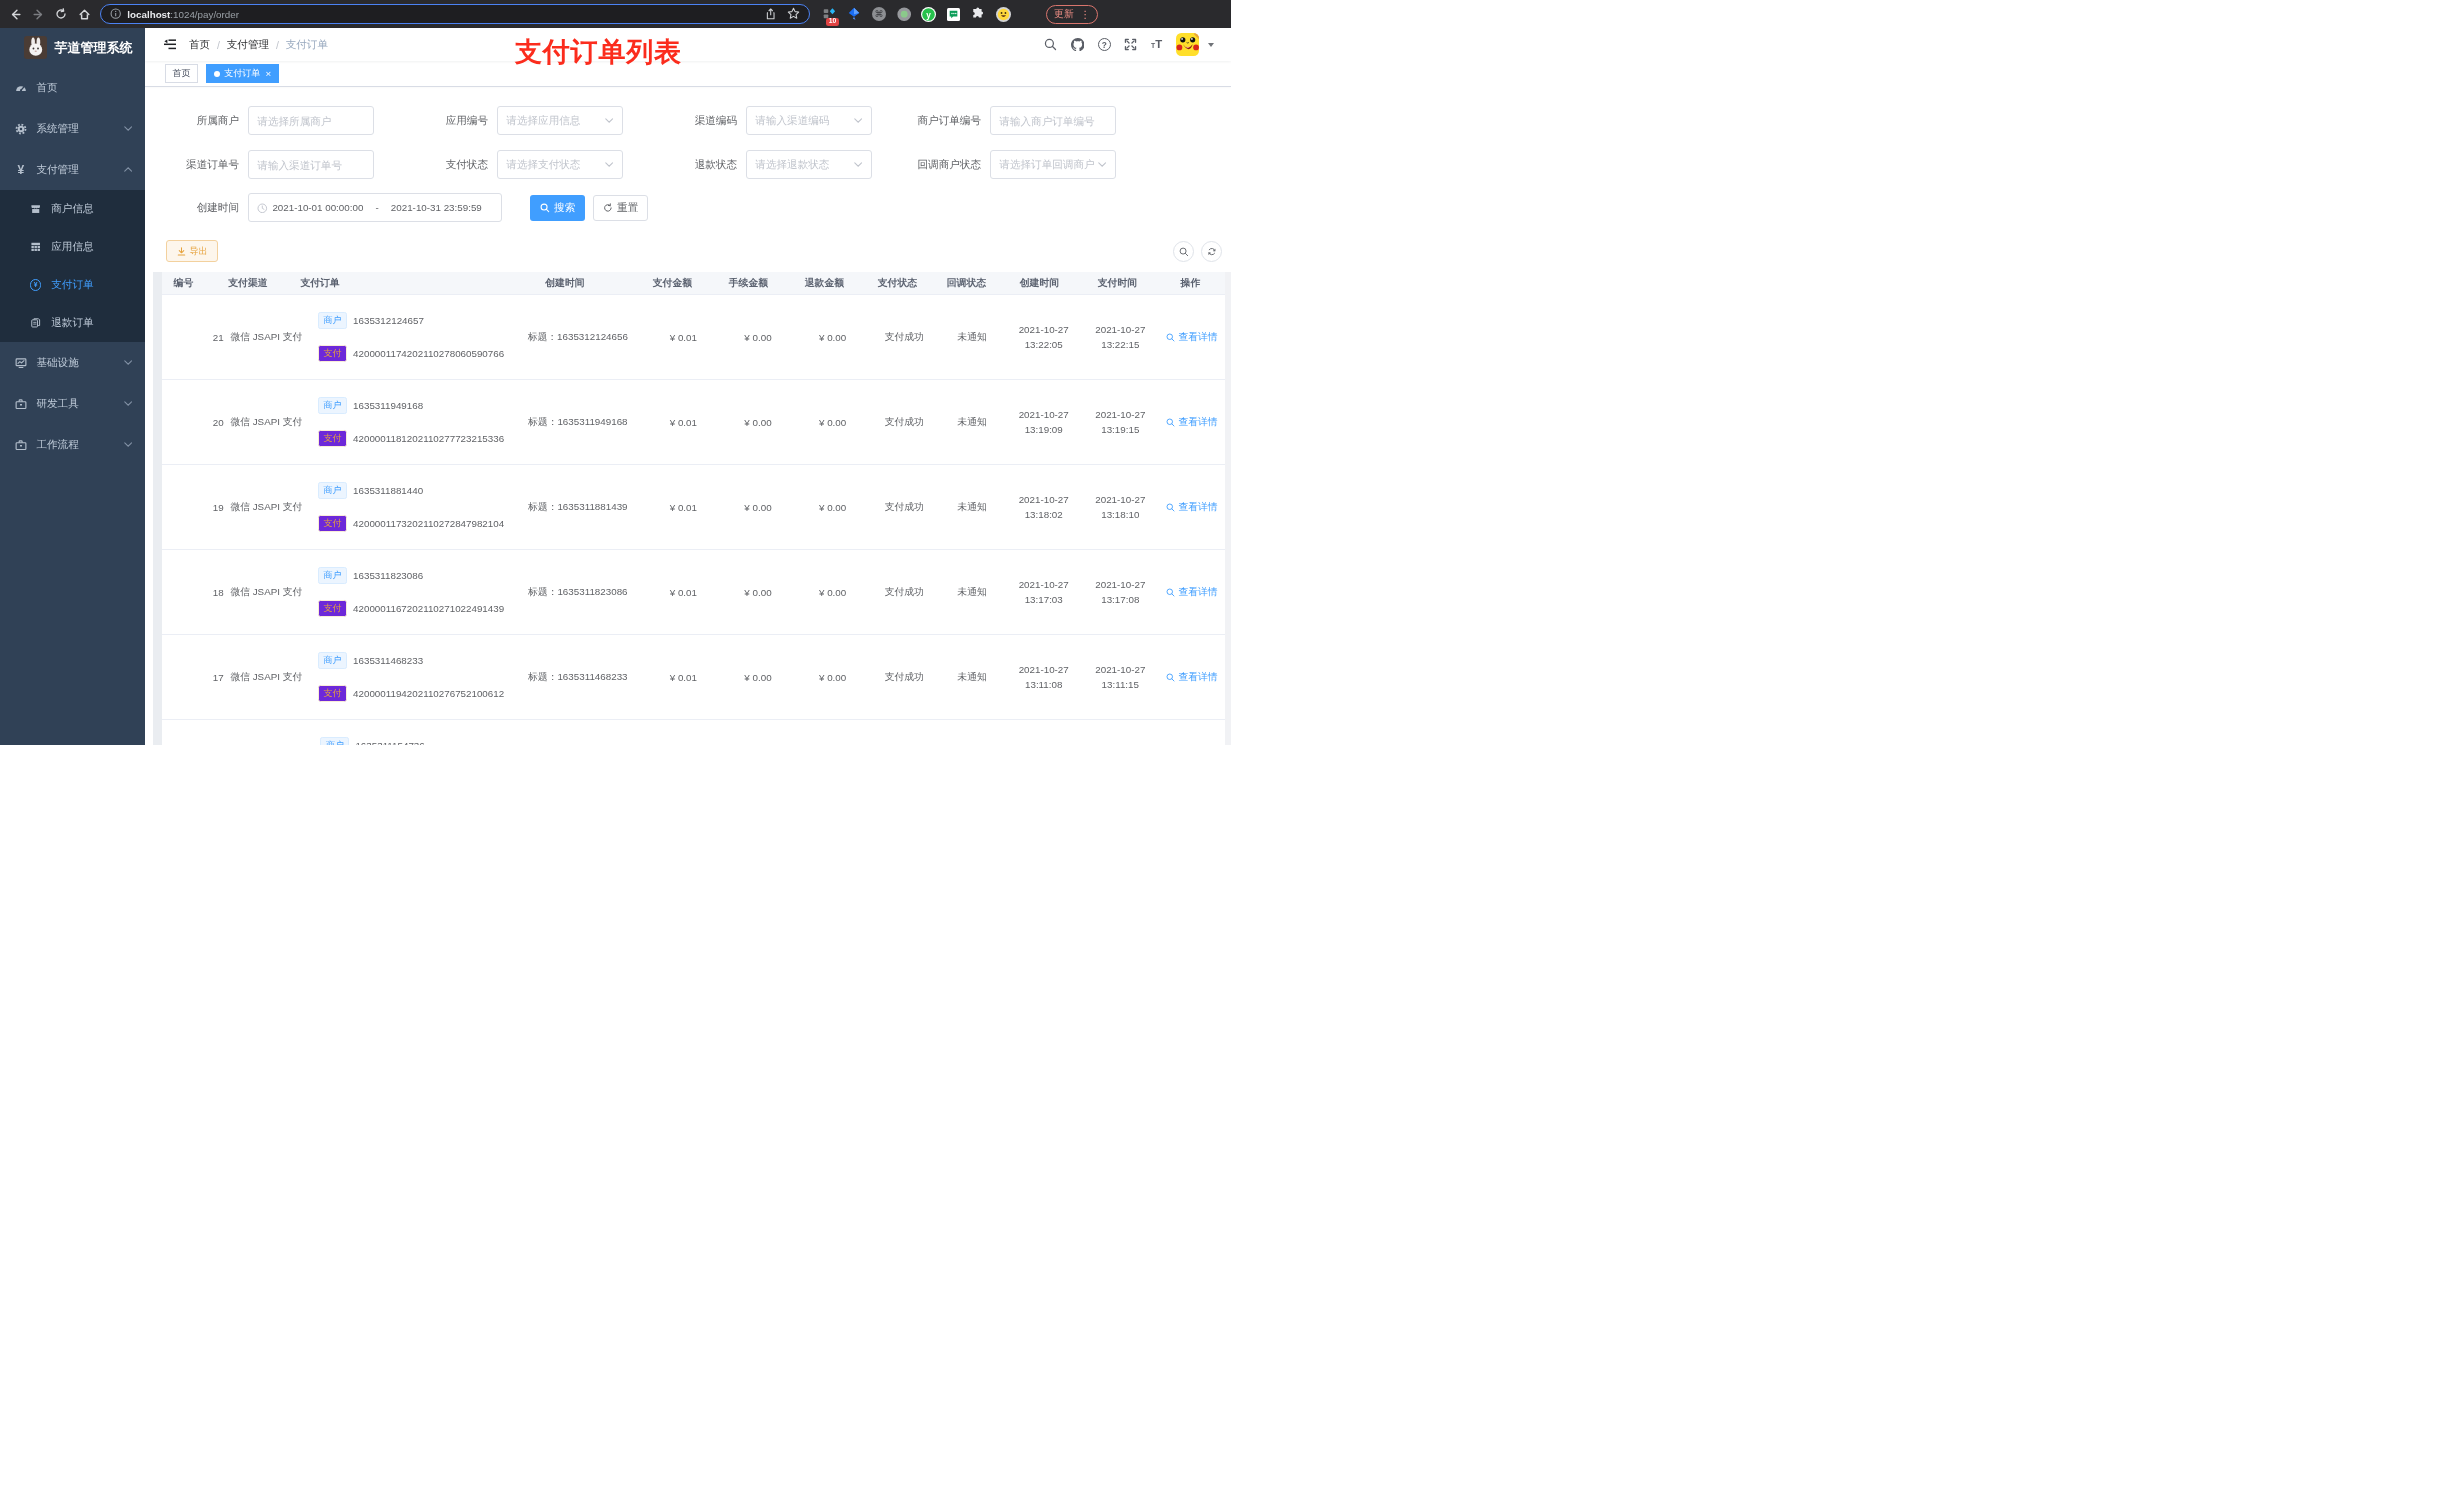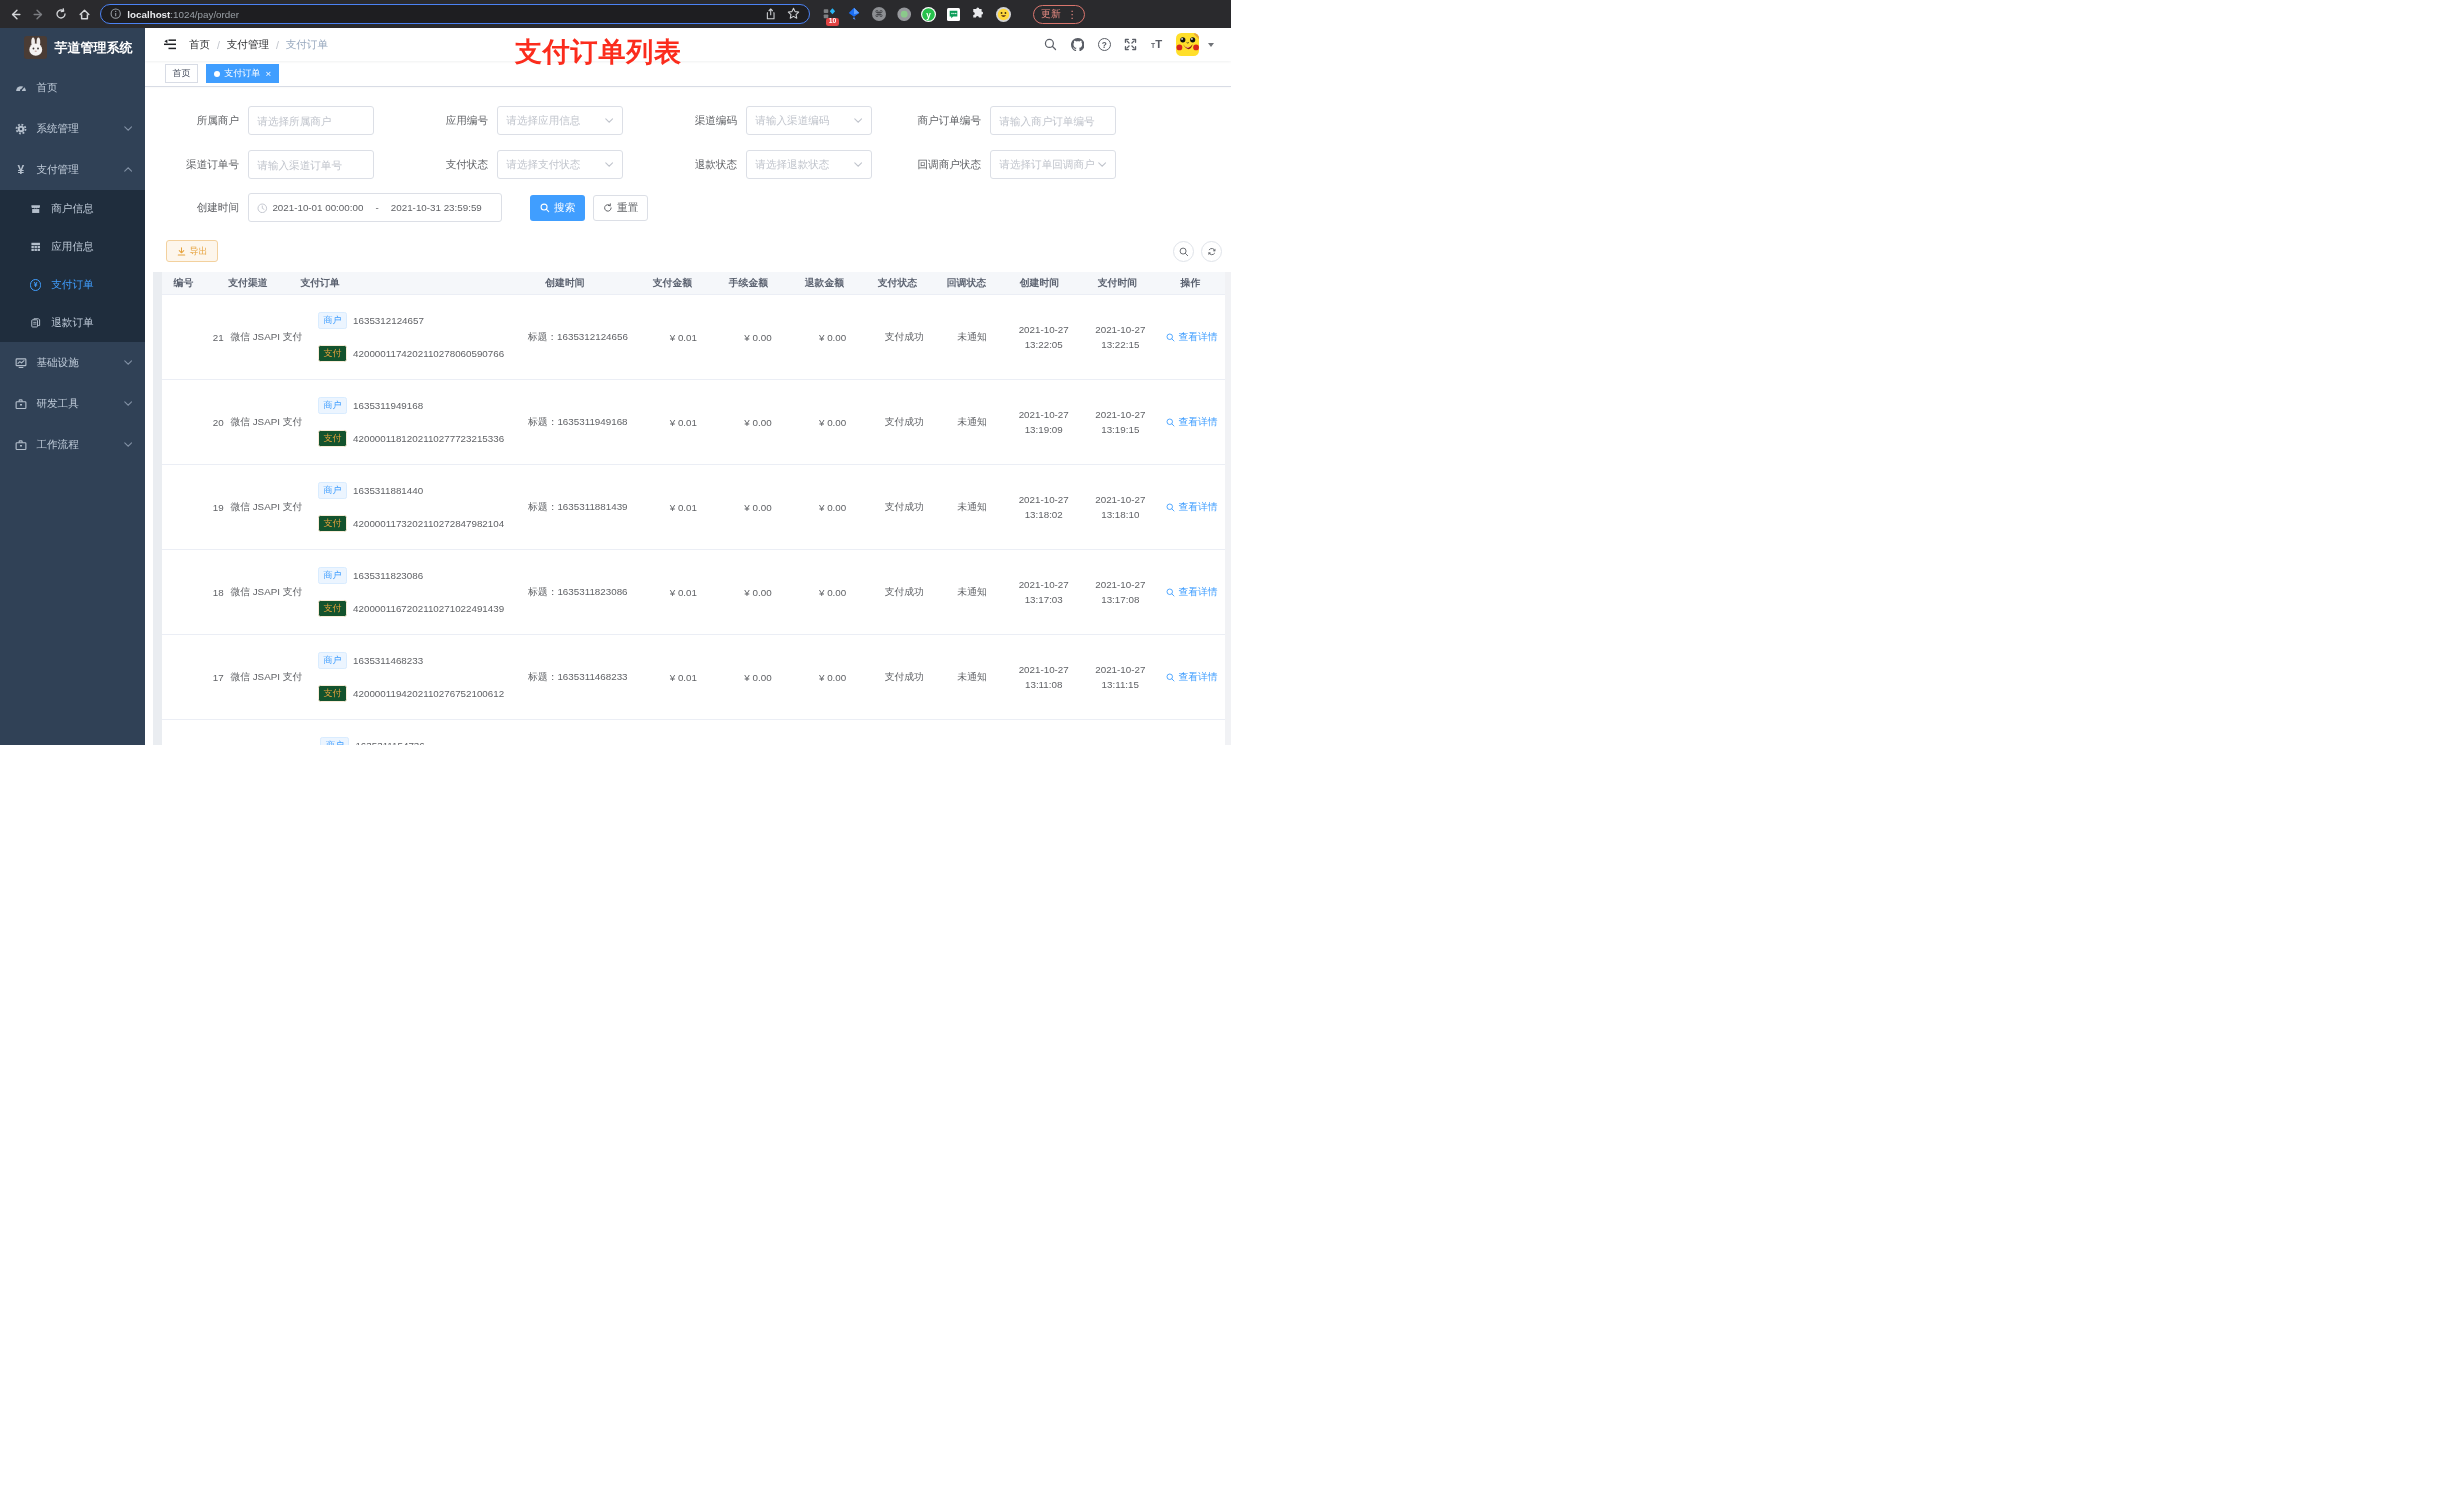--- a/index.html
+++ b/index.html
@@ -12,21 +12,21 @@
   .bnav { display:flex; align-items:center; gap:6px; }
   .bico { width:16.7px; height:16.7px; display:flex; align-items:center; justify-content:center; border-radius:50%; cursor:pointer; }
   .url-pill { margin-left:7.6px; width:710px; height:20.4px; background:#1e1e21; border:1.5px solid #4b82f4; border-radius:10.6px; display:flex; align-items:center; padding:0 9px; gap:6px; }
   .url-host { color:#e8eaed; font-size:9.8px; font-weight:bold; }
   .url-rest { color:#9aa0a6; font-size:9.8px; }
   .pill-right { margin-left:auto; display:flex; align-items:center; gap:10.6px; }
   .ext-bar { display:flex; align-items:center; gap:9.8px; margin-left:12px; }
   .ext { position:relative; width:15px; height:15px; display:flex; align-items:center; justify-content:center; cursor:pointer; }
   .badge { position:absolute; bottom:-4.5px; left:4.5px; background:#e04343; color:#fff; font-size:6.8px; border-radius:2.3px; padding:0.8px 2.3px; line-height:1; font-weight:bold; }
   .circle-ext { width:14.4px; height:14.4px; border-radius:50%; background:#8d8f93; color:#35363a; font-size:9px; display:flex; align-items:center; justify-content:center; }
-  .update-pill { margin-left:13px; height:19px; border:1.1px solid #d9756d; border-radius:9.8px; color:#ec8d84; font-size:9.8px; display:flex; align-items:center; gap:6px; padding:0 6.8px; cursor:pointer; }
+  .update-pill { margin-left:26px; height:19px; border:1.1px solid #d9756d; border-radius:9.8px; color:#ec8d84; font-size:9.8px; display:flex; align-items:center; gap:6px; padding:0 6.8px; cursor:pointer; }
   .update-pill .dots { font-size:10.6px; letter-spacing:0; }
 
   
   .app { display:flex; height:717px; }
   .sidebar { width:145px; flex-shrink:0; background:#304156; color:#bfcbd9; }
   .logo-row { height:39px; display:flex; align-items:center; padding-left:23.5px; gap:7.6px; cursor:pointer; }
   .logo-img { width:23.5px; height:23.5px; border-radius:3px; overflow:hidden; flex-shrink:0; }
   .logo-title { color:#fff; font-weight:bold; font-size:13px; white-space:nowrap; }
   .mi { height:41px; display:flex; align-items:center; padding-left:14.4px; font-size:10.6px; cursor:pointer; position:relative; }
   .mi .mic { width:13px; margin-right:9px; color:#b4bfcc; display:flex; justify-content:center; }
@@ -94,21 +94,21 @@
   .td { font-size:9.8px; color:#606266; text-align:center; white-space:nowrap; overflow:hidden; }
   .c1{width:42px;} .c2{width:87px;} .c3{width:204px;} .c4{width:139px;} .c5{width:76px;}
   .c6{width:76px;} .c7{width:76px;} .c8{width:70px;} .c9{width:68px;} .c10{width:78px;}
   .c11{width:78px;} .c12{width:68px;}
   .td.c1 { text-align:right;margin-left:20px; }
   .th.c3, .td.c3 { text-align:left; padding-left:9px; }
   .td.c3 { display:flex; flex-direction:column; justify-content:center; gap:16.7px; }
   .tagline { display:flex; align-items:center; gap:6px; }
   .mtag { font-size:9px; height:16.7px; padding:0 4.5px; display:flex; align-items:center; border-radius:2.3px; }
   .tag-m { color:#409eff; background:#ecf5ff; border:0.8px solid #d9ecff; }
-  .tag-p { color:#e6a23c; background:#14532d; border:0.8px solid #faecd8; }
+  .tag-p { color:#e6a23c; background:#6d28d9; border:0.8px solid #faecd8; }
   .dt2 { line-height:15px; }
   .detail { color:#409eff; font-size:9.8px; display:inline-flex; align-items:center; gap:3px; cursor:pointer; text-decoration:none; }
   .trow.partial .tagline { margin-top:16.7px; padding-left:9px; }
 </style>
 </head>
 <body>
 
 <div class="browser-bar">
   <div class="bnav">
     <div class="bico">

